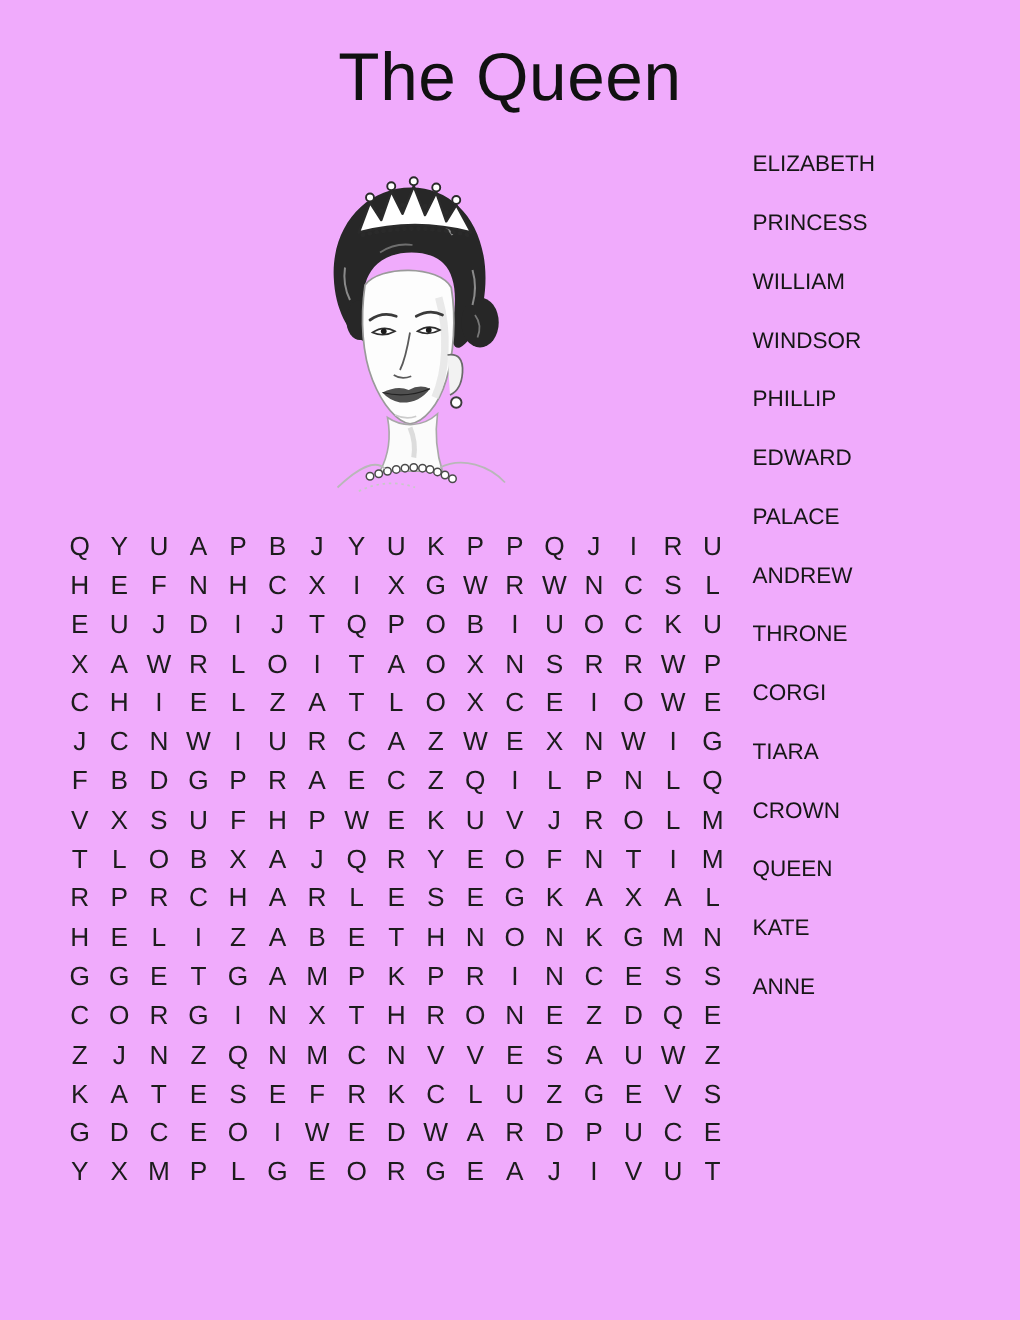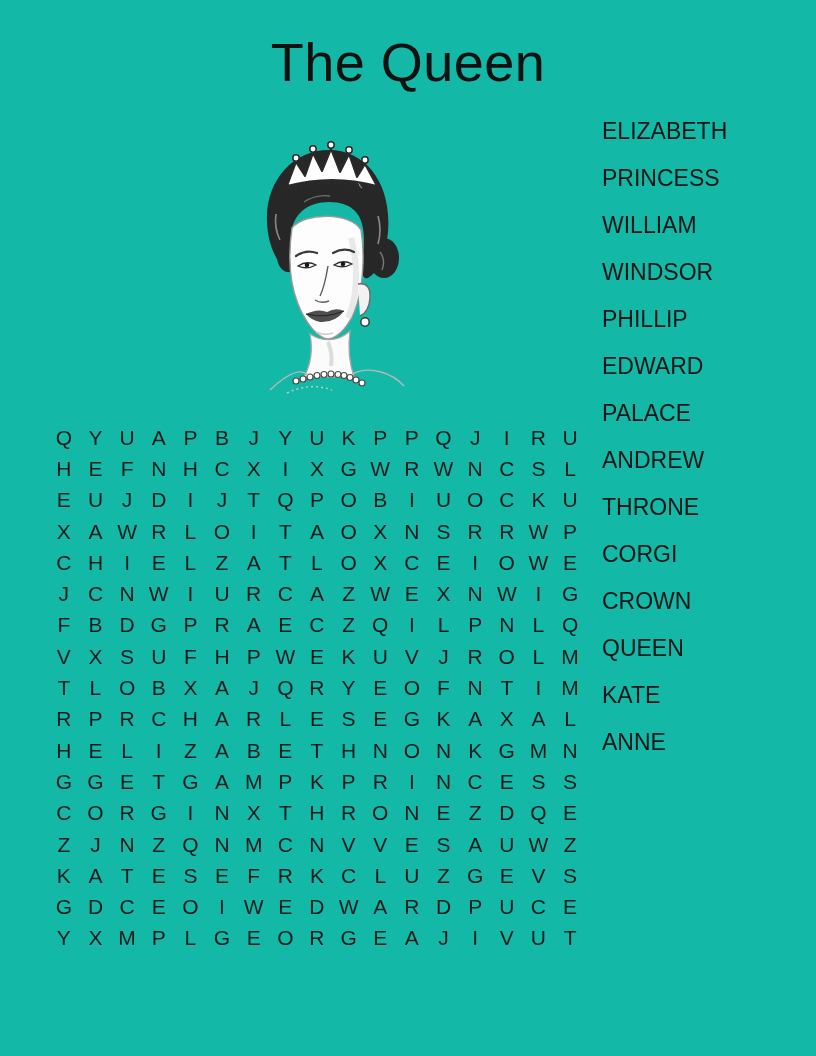--- a/index.html
+++ b/index.html
@@ -3,21 +3,21 @@
 <meta charset="utf-8">
 <style>
   * { margin: 0; padding: 0; box-sizing: border-box; }
   html, body { background: #ffffff; }
   body { font-family: "Liberation Sans", sans-serif; }
 
   .page {
     position: relative;
     width: 816px;
     height: 1056px;
-    background: #14b8a6;
+    background: #f0abfc;
     overflow: hidden;
     margin: 0 auto;
   }
 
   .title {
     position: absolute;
     top: 30px;
     left: 0;
     right: 0;
     text-align: center;
@@ -57,21 +57,21 @@
   .word-list {
     position: absolute;
     left: 602px;
     top: 108px;
     list-style: none;
   }
   .word-list li {
     height: 47px;
     display: flex;
     align-items: center;
-    font-size: 23px;
+    font-size: 18px;
     font-weight: 400;
     color: #161616;
     white-space: nowrap;
   }
 </style>
 </head>
 <body>
 
 <div class="page">
 
@@ -445,19 +445,20 @@
       <li>ELIZABETH</li>
       <li>PRINCESS</li>
       <li>WILLIAM</li>
       <li>WINDSOR</li>
       <li>PHILLIP</li>
       <li>EDWARD</li>
       <li>PALACE</li>
       <li>ANDREW</li>
       <li>THRONE</li>
       <li>CORGI</li>
+      <li>TIARA</li>
       <li>CROWN</li>
       <li>QUEEN</li>
       <li>KATE</li>
       <li>ANNE</li>
     </ul>
 
 </div>
 
 </body></html>

